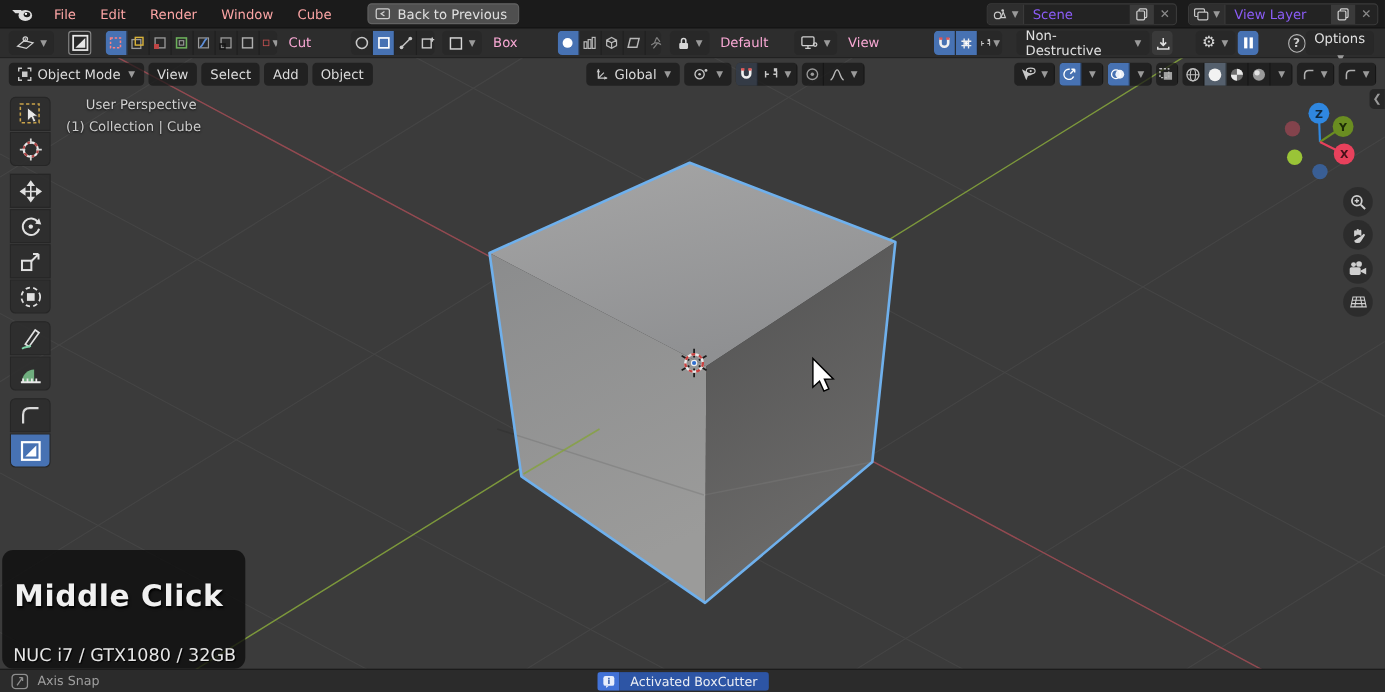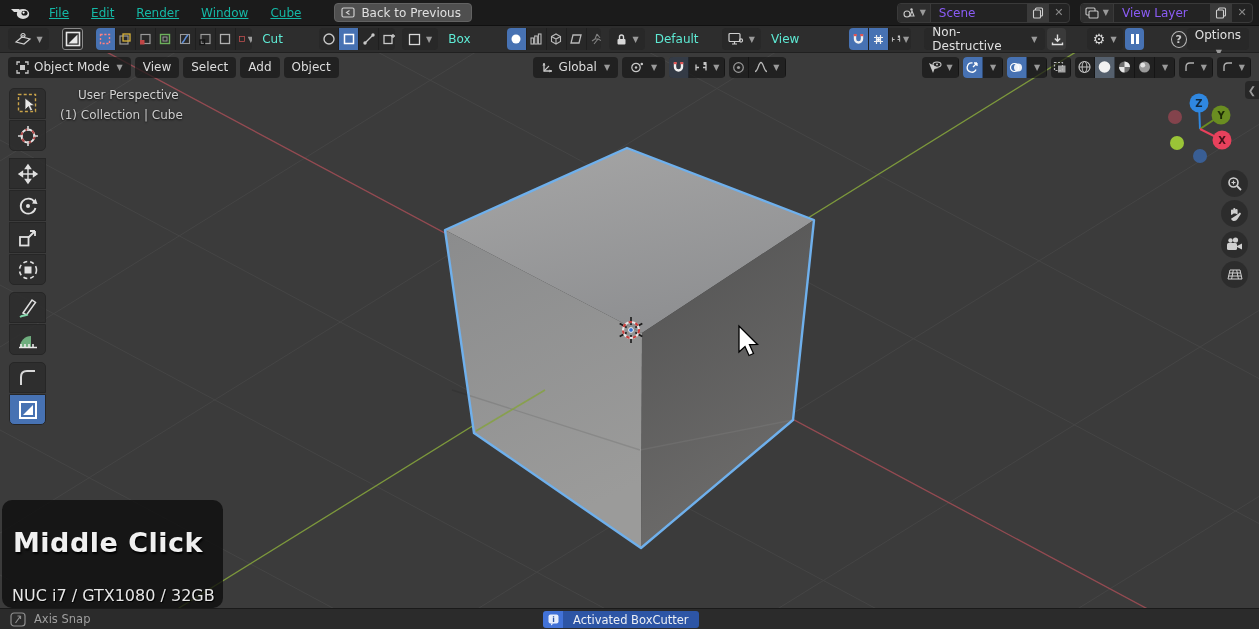--- a/index.html
+++ b/index.html
@@ -2,46 +2,46 @@
 <html><head>
 <meta charset="utf-8">
 <style>
   * { box-sizing: border-box; margin: 0; padding: 0; }
   html,body { width:1259px; height:629px; overflow:hidden; background:#000;
     font-family:"DejaVu Sans","Liberation Sans",sans-serif; }
   #app { position:relative; width:1259px; height:629px; background:#3b3b3b; color:#d8d8d8; font-size:12px; }
 
   
   #topbar { position:absolute; left:0; top:0; width:1259px; height:26px; background:#1b1b1b; display:flex; align-items:center; border-bottom:1px solid #101010; }
-  .menu { padding:0 11px; height:26px; line-height:26px; color:#14b8a6; cursor:default;text-decoration:underline; }
+  .menu { padding:0 11px; height:26px; line-height:26px; color:#fca5a5; cursor:default; }
   #blender-logo { margin:0 6px 0 10px; }
   #back-btn { margin-left:22px; height:19px; display:flex; align-items:center; gap:6px; background:#4f4f4f; border:1px solid #626262; border-radius:4px; padding:0 10px 0 6px; color:#e0e0e0; }
   #topbar-right { margin-left:auto; display:flex; align-items:center; gap:10px; padding-right:6px; }
   .id-field { display:flex; align-items:center; height:20px; background:#232323; border:1px solid #3a3a3a; border-radius:4px; overflow:hidden; }
   .id-chip { display:flex; align-items:center; gap:2px; background:#2e2e2e; height:100%; padding:0 4px; border-right:1px solid #3a3a3a; }
   .id-name { padding:0 8px; width:96px; color:#8b5cf6; }
   .id-copy { width:22px; height:100%; background:#3a3a3a; display:flex; align-items:center; justify-content:center; }
   .id-x { width:20px; display:flex; align-items:center; justify-content:center; color:#8a8a8a; font-size:11px; }
   .carat { color:#9a9a9a; font-size:8px; margin-left:2px; }
 
   
   #toolrow { position:absolute; left:0; top:26px; width:1259px; height:27px; background:#2d2d2d; display:flex; align-items:center; border-bottom:1px solid #202020; }
   .grp { display:flex; align-items:center; background:#282828; border-radius:4px; height:22px; overflow:hidden; }
   .ibtn { height:22px; min-width:20px; padding:0 2px; display:flex; align-items:center; justify-content:center; border-right:1px solid #1f1f1f; }
   .ibtn:last-child { border-right:none; }
   .ibtn.active { background:#4772b3; }
-  .tool-label { color:#5eead4; padding:0 10px; }
+  .tool-label { color:#f9a8d4; padding:0 10px; }
   .sp { width:8px; } .sp2 { width:14px; }
   .dropbtn { display:flex; align-items:center; gap:3px; background:#282828; border-radius:4px; height:22px; padding:0 6px; }
   .selbox { display:flex; align-items:center; background:#282828; border-radius:4px; height:22px; padding:0 8px; gap:6px; color:#e0e0e0; }
 
   
   #viewport { position:absolute; left:0; top:53px; width:1259px; height:555px; background:#3b3b3b; overflow:hidden; }
   #vp-svg { position:absolute; left:0; top:0; }
-  #vp-header { position:absolute; left:0; top:3px; width:1259px; height:22px; display:flex; align-items:center; gap:4px; padding:0 8px; }
+  #vp-header { position:absolute; left:0; top:3px; width:1259px; height:22px; display:flex; align-items:flex-end; gap:4px; padding:0 8px; }
   .pill { display:flex; align-items:center; gap:5px; height:21px; background:rgba(24,24,24,0.72); border-radius:4px; padding:0 8px; color:#dcdcdc; }
   .pill .ic { display:flex; align-items:center; }
   .pill-grp { display:flex; align-items:center; height:21px; background:rgba(24,24,24,0.72); border-radius:4px; overflow:hidden; }
   .pill-grp .ibtn { background:transparent; border-right:1px solid rgba(0,0,0,0.35); height:21px; }
   .pill-grp .ibtn.active { background:#4772b3; }
   .pill-grp .ibtn.dim { background:rgba(90,110,140,0.35); }
   #vp-info { position:absolute; left:78px; top:35px; color:#d2d2d2; text-shadow:0 1px 2px rgba(0,0,0,.8); }
   #vp-info2 { position:absolute; left:60px; top:55px; color:#cccccc; text-shadow:0 1px 2px rgba(0,0,0,.8); }
 
   

